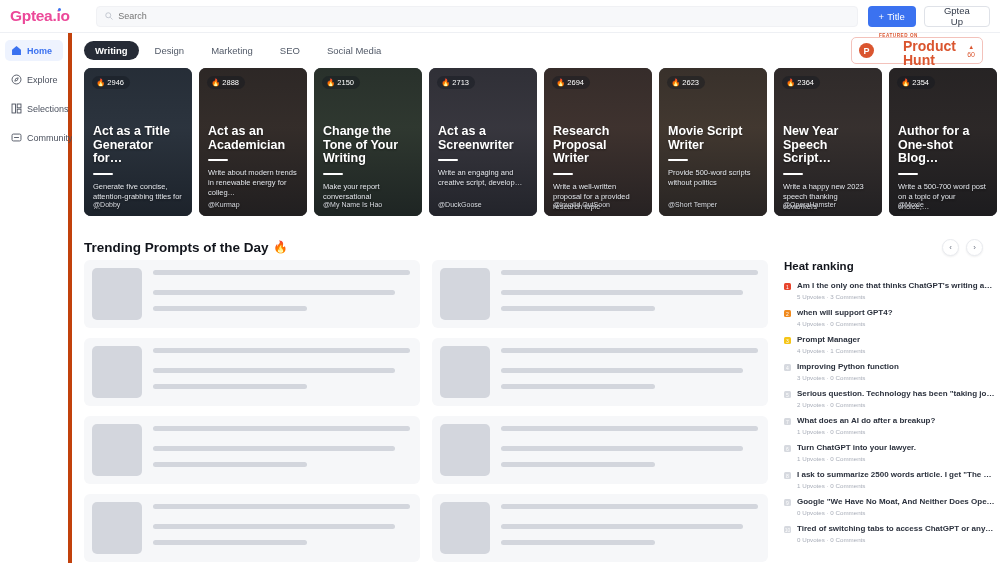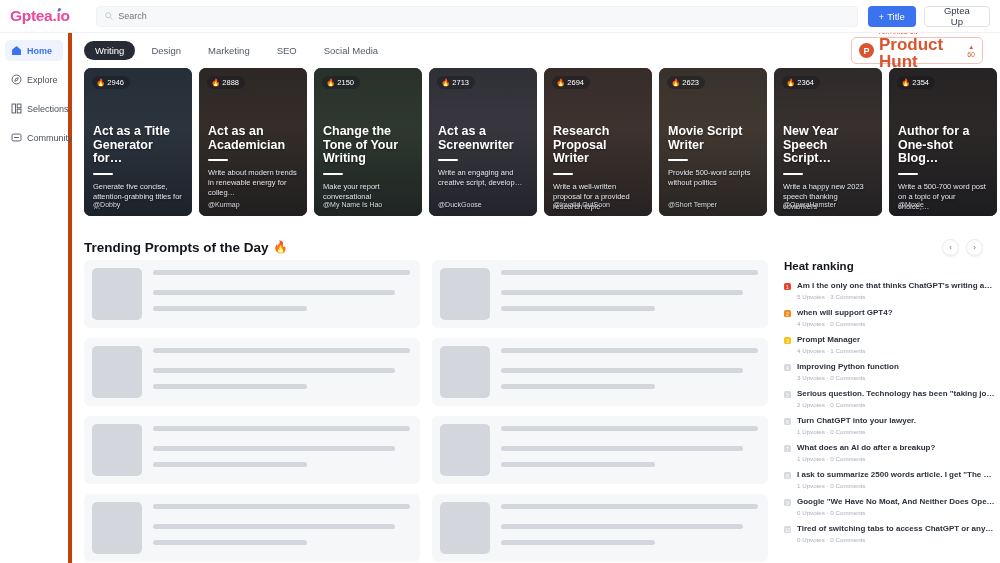--- a/index.html
+++ b/index.html
@@ -81,36 +81,36 @@
 
   
   .tabsrow {
     height: 35px; display: flex; align-items: center;
     padding-left: 12px; position: relative;
   }
   .tab {
     font-size: 9.5px; color: #525a68; padding: 4px 11px;
     border-radius: 20px; cursor: pointer; margin-right: 5px; white-space: nowrap;
   }
-  .tab.active { background: #262b36; color: #fff; font-weight: normal; }
+  .tab.active { background: #262b36; color: #fff; font-weight: bold; }
   .ph-badge {
     position: absolute; right: 17px; top: 4px;
     width: 132px; height: 27px;
     border: 1px solid #f3c2bb; border-radius: 5px; background: #fff;
     display: flex; align-items: center; padding: 0 7px; cursor: pointer;
   }
   .ph-circle {
     width: 15px; height: 15px; border-radius: 50%;
     background: #da552f; color: #fff; font-size: 9px; font-weight: bold;
     display: flex; align-items: center; justify-content: center;
     flex: 0 0 auto;
   }
   .ph-text { margin-left: 5px; line-height: 1; }
   .ph-sub { font-size: 4.6px; color: #da552f; letter-spacing: .55px; font-weight: bold; }
-  .ph-main { font-size: 17px; color: #da552f; font-weight: bold; margin-top: 1px; }
+  .ph-main { font-size: 14px; color: #da552f; font-weight: bold; margin-top: 1px; margin-left: 24px; }
   .ph-votes { margin-left: auto; text-align: center; color: #da552f; line-height: 1; }
   .ph-arrow { font-size: 6px; }
   .ph-num { font-size: 7px; margin-top: 1px; }
 
   
   .cards {
     display: flex; gap: 7px; padding: 0 0 0 12px; height: 148px; overflow: hidden;
   }
   .card {
     position: relative; flex: 0 0 108px; height: 148px;
@@ -510,34 +510,34 @@
             </div>
           </div>
           <div class="heat-item">
             <div class="rank ">5</div>
             <div class="heat-text">
               <div class="heat-title">Serious question. Technology has been "taking jobs" fo…</div>
               <div class="heat-meta">2 Upvotes · 0 Comments</div>
             </div>
           </div>
           <div class="heat-item">
+            <div class="rank ">7</div>
+            <div class="heat-text">
+              <div class="heat-title">What does an AI do after a breakup?</div>
+              <div class="heat-meta">1 Upvotes · 0 Comments</div>
+            </div>
+          </div>
+          <div class="heat-item">
             <div class="rank ">6</div>
             <div class="heat-text">
               <div class="heat-title">Turn ChatGPT into your lawyer.</div>
               <div class="heat-meta">1 Upvotes · 0 Comments</div>
             </div>
           </div>
           <div class="heat-item">
-            <div class="rank ">7</div>
-            <div class="heat-text">
-              <div class="heat-title">What does an AI do after a breakup?</div>
-              <div class="heat-meta">1 Upvotes · 0 Comments</div>
-            </div>
-          </div>
-          <div class="heat-item">
             <div class="rank ">8</div>
             <div class="heat-text">
               <div class="heat-title">I ask to summarize 2500 words article. I get "The mess…</div>
               <div class="heat-meta">1 Upvotes · 0 Comments</div>
             </div>
           </div>
           <div class="heat-item">
             <div class="rank ">9</div>
             <div class="heat-text">
               <div class="heat-title">Google "We Have No Moat, And Neither Does OpenAI"</div>

